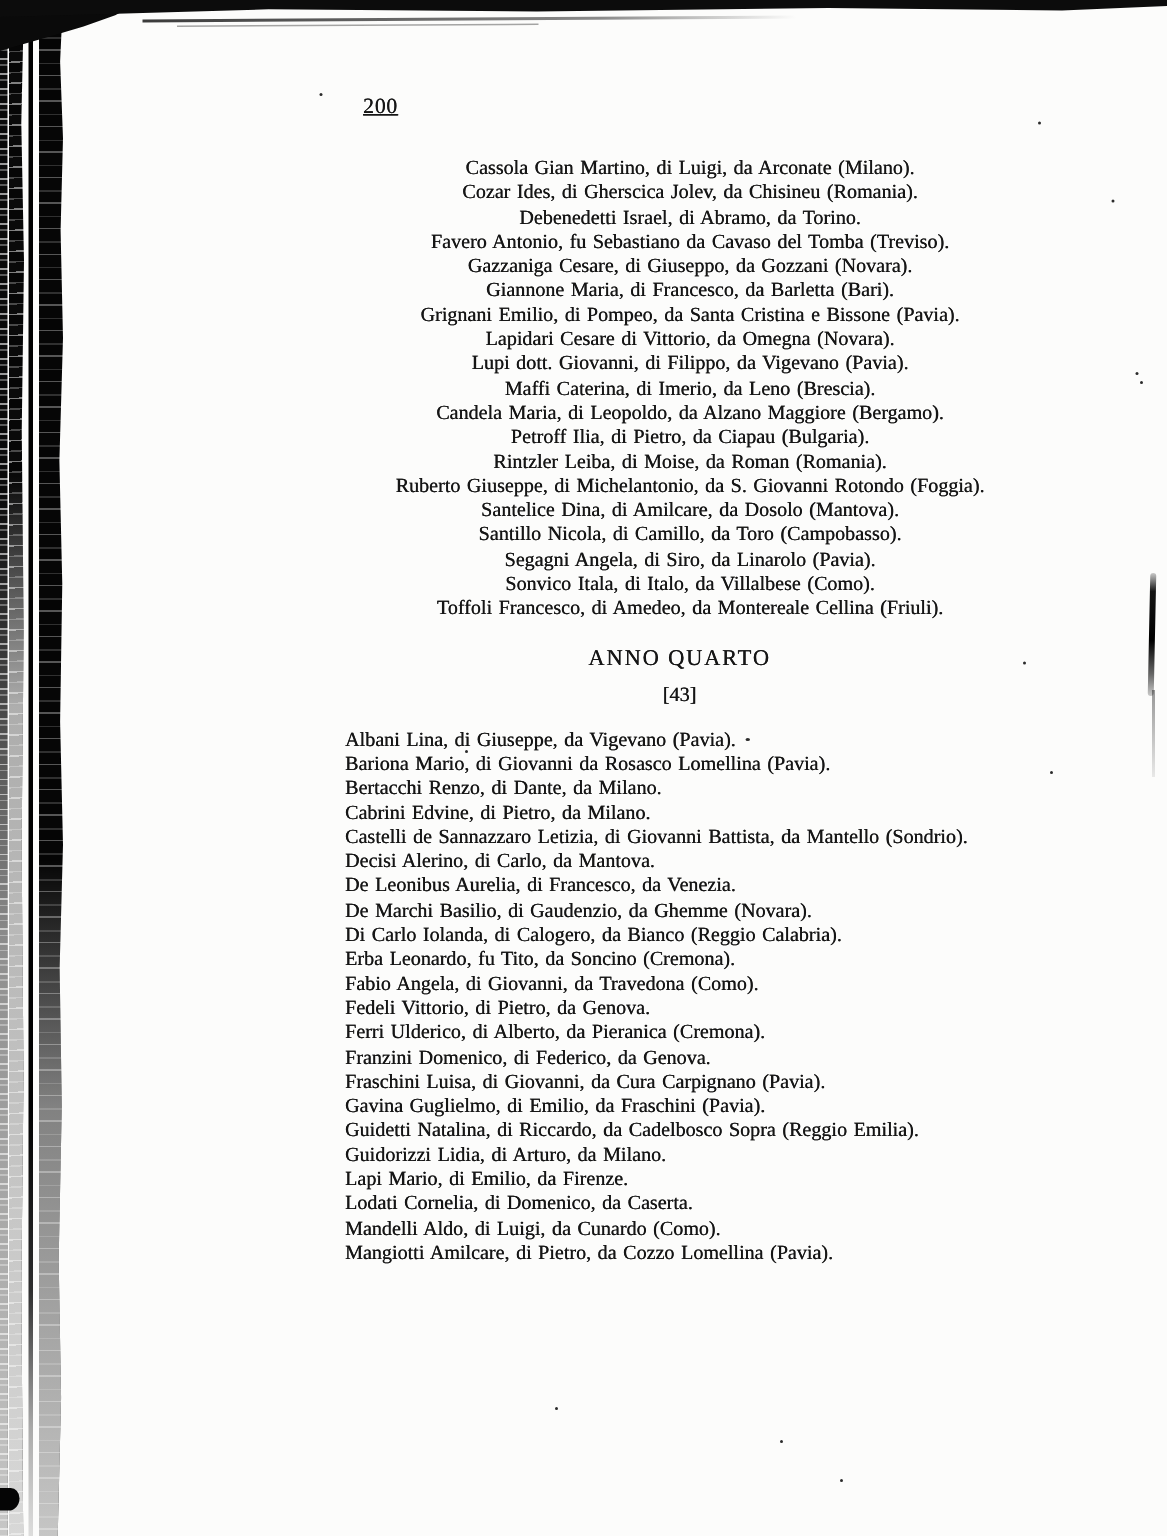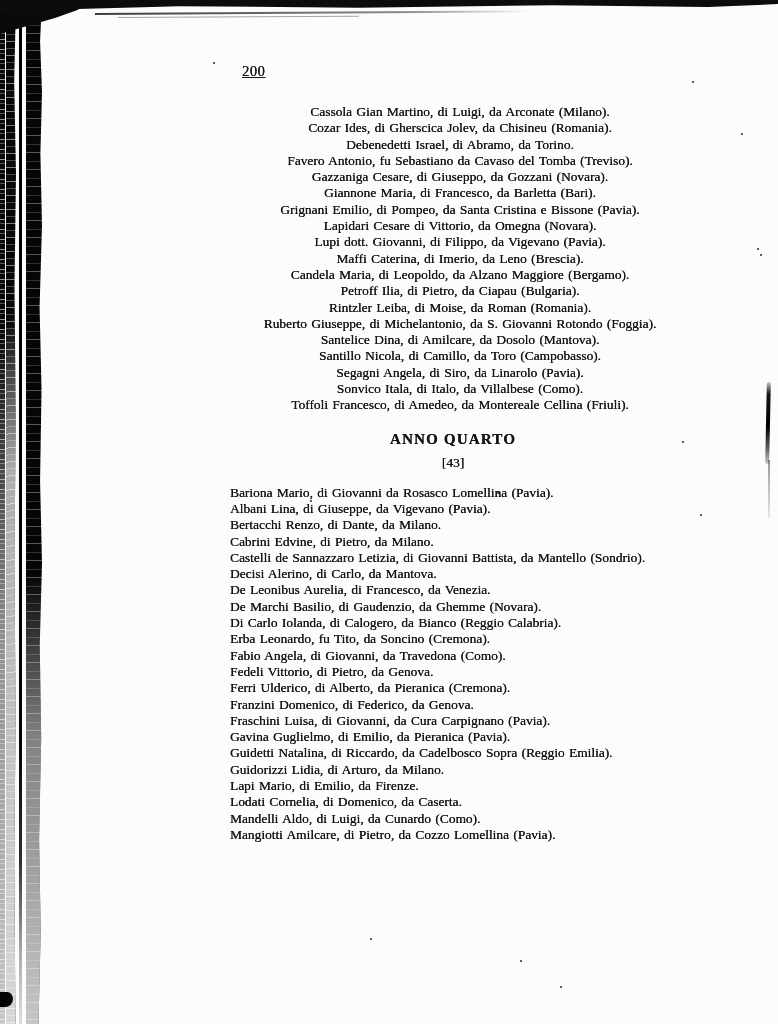--- a/index.html
+++ b/index.html
@@ -96,21 +96,21 @@
     font-size: 13.4px;
     line-height: 16.3px;
     word-spacing: 1px;
     padding-left: 28px;
     text-indent: -28px;
     white-space: normal;
   }
   .section-title {
     margin: 16px 0 0 0;
     font-size: 15px; line-height: 18px;
-    font-weight: bold;
+    font-weight: normal;
     text-align: center;
     letter-spacing: 1.2px;
     padding-right: 14px;
   }
   .section-subtitle {
     margin-top: 7px;
     font-size: 13.5px; line-height: 16px;
     text-align: center;
     padding-right: 14px;
   }
@@ -166,36 +166,36 @@
       <p class="entry">Santillo Nicola, di Camillo, da Toro (Campobasso).</p>
       <p class="entry">Segagni Angela, di Siro, da Linarolo (Pavia).</p>
       <p class="entry">Sonvico Itala, di Italo, da Villalbese (Como).</p>
       <p class="entry">Toffoli Francesco, di Amedeo, da Montereale Cellina (Friuli).</p>
     </div>
 
   <h2 class="section-title">ANNO QUARTO</h2>
   <div class="section-subtitle">[43]</div>
 
   <div class="name-list list-second">
+      <p class="entry">Albani Lina, di Giuseppe, da Vigevano (Pavia).</p>
       <p class="entry">Bariona Mario, di Giovanni da Rosasco Lomellina (Pavia).</p>
-      <p class="entry">Albani Lina, di Giuseppe, da Vigevano (Pavia).</p>
       <p class="entry">Bertacchi Renzo, di Dante, da Milano.</p>
       <p class="entry">Cabrini Edvine, di Pietro, da Milano.</p>
       <p class="entry">Castelli de Sannazzaro Letizia, di Giovanni Battista, da Mantello (Sondrio).</p>
       <p class="entry">Decisi Alerino, di Carlo, da Mantova.</p>
       <p class="entry">De Leonibus Aurelia, di Francesco, da Venezia.</p>
       <p class="entry">De Marchi Basilio, di Gaudenzio, da Ghemme (Novara).</p>
       <p class="entry">Di Carlo Iolanda, di Calogero, da Bianco (Reggio Calabria).</p>
       <p class="entry">Erba Leonardo, fu Tito, da Soncino (Cremona).</p>
       <p class="entry">Fabio Angela, di Giovanni, da Travedona (Como).</p>
       <p class="entry">Fedeli Vittorio, di Pietro, da Genova.</p>
       <p class="entry">Ferri Ulderico, di Alberto, da Pieranica (Cremona).</p>
       <p class="entry">Franzini Domenico, di Federico, da Genova.</p>
       <p class="entry">Fraschini Luisa, di Giovanni, da Cura Carpignano (Pavia).</p>
-      <p class="entry">Gavina Guglielmo, di Emilio, da Pieranica (Pavia).</p>
+      <p class="entry">Gavina Guglielmo, di Emilio, da Fraschini (Pavia).</p>
       <p class="entry">Guidetti Natalina, di Riccardo, da Cadelbosco Sopra (Reggio Emilia).</p>
       <p class="entry">Guidorizzi Lidia, di Arturo, da Milano.</p>
       <p class="entry">Lapi Mario, di Emilio, da Firenze.</p>
       <p class="entry">Lodati Cornelia, di Domenico, da Caserta.</p>
       <p class="entry">Mandelli Aldo, di Luigi, da Cunardo (Como).</p>
       <p class="entry">Mangiotti Amilcare, di Pietro, da Cozzo Lomellina (Pavia).</p>
     </div>
 </div>
 
 </body></html>

